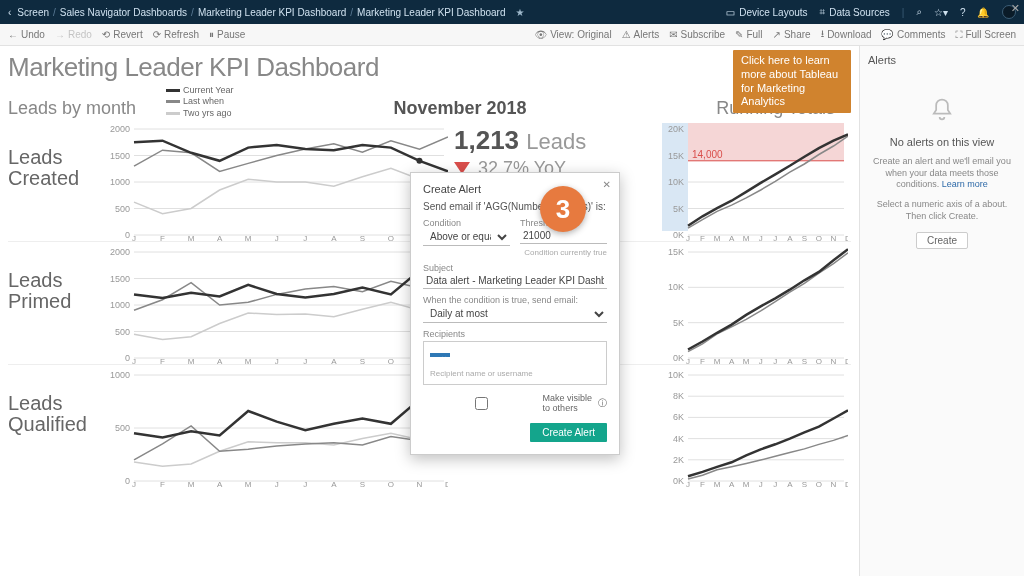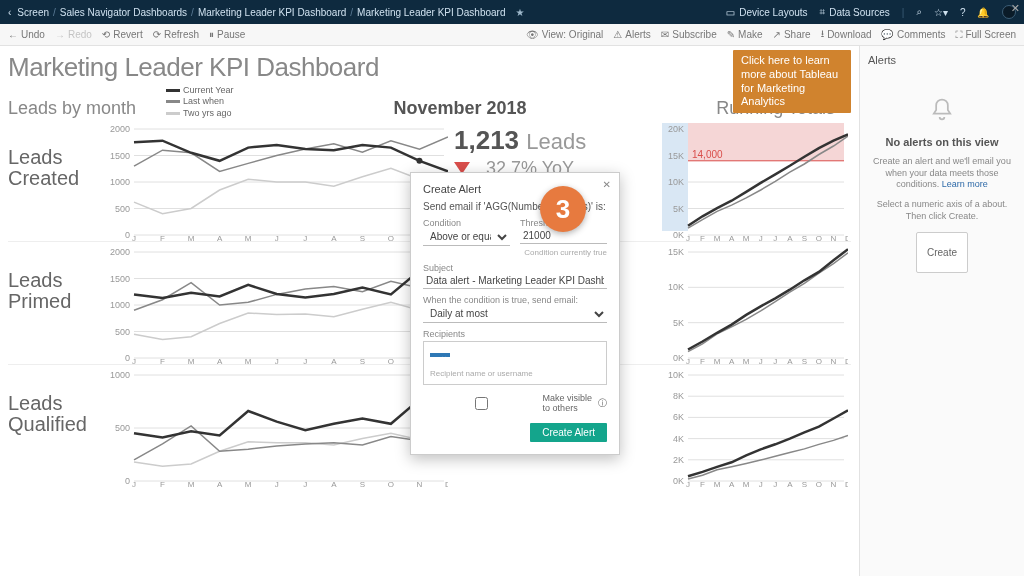--- a/index.html
+++ b/index.html
@@ -28,44 +28,44 @@
   
   .subbar{height:22px;background:#f7f7f7;border-bottom:1px solid #e2e2e2;display:flex;align-items:center;font-size:10px;color:#777;padding:0 8px;gap:10px}
   .subbar .sub-right{margin-left:auto;display:flex;gap:10px;align-items:center}
   .sub-item{display:inline-flex;align-items:center;gap:3px;color:#777}
   
   .stage{display:flex;height:530px}
   .dash{flex:1;position:relative;padding:4px 8px 0 8px;overflow:hidden}
   .alerts-panel{width:165px;border-left:1px solid #e2e2e2;background:#fafafa;padding:8px;font-size:10px;color:#666;display:flex;flex-direction:column;align-items:center;text-align:center}
   .alerts-title{font-size:11px;color:#555;align-self:flex-start;margin-bottom:12px}
   .bell{width:28px;height:28px;margin:18px 0 8px}
-  .alerts-panel h4{margin:4px 0;font-size:11px;font-weight:700;color:#555}
+  .alerts-panel h4{margin:4px 0;font-size:11px;font-weight:400;color:#555}
   .alerts-panel p{font-size:9px;color:#888;margin:4px 0;line-height:1.3}
   .alerts-panel a{color:var(--link);text-decoration:none}
-  .btn-create{margin-top:6px;font-size:10px;padding:14px 10px;border:1px solid #ccc;border-radius:2px;background:#fff;color:#666}
+  .btn-create{margin-top:6px;font-size:10px;padding:2px 10px;border:1px solid #ccc;border-radius:2px;background:#fff;color:#666}
   
   h1.title{margin:2px 0 0 0;font-size:26px;font-weight:400;color:#888;letter-spacing:-.5px}
   .orange-btn{position:absolute;top:4px;right:8px;background:var(--orange);color:#fff;font-size:11px;padding:4px 8px;width:118px;text-align:left;line-height:1.25;border-radius:1px}
   .sections-head{display:flex;align-items:flex-end;margin-top:2px}
   .leads-head{font-size:18px;color:#888;font-weight:400;width:150px}
   .legend{font-size:9px;color:#666;margin-left:8px;line-height:1.25}
   .legend .sw{display:inline-block;width:14px;height:3px;margin-right:3px;vertical-align:middle}
   .month-lbl{font-size:18px;color:#555;font-weight:600;margin-left:160px}
   .running-lbl{font-size:18px;color:#888;font-weight:400;margin-left:auto;margin-right:16px}
   .rows{display:flex;flex-direction:column}
   .row{display:flex;align-items:stretch;border-top:1px solid #eee}
   .row:first-child{border-top:none}
   .row-lbl{width:90px;font-size:20px;color:#666;font-weight:400;line-height:1.05;padding:28px 0 0 0}
   .chart{position:relative}
   .chart.big{width:350px;height:122px}
   .chart.small{width:190px;height:122px}
   .kpi{width:210px;padding:6px 0 0 6px}
   .kpi .big{font-size:26px;color:#555;font-weight:600}
   .kpi .big .unit{font-size:22px;color:#999;font-weight:400}
-  .kpi .line{font-size:18px;color:#999;display:flex;align-items:center;gap:16px;margin-top:2px}
+  .kpi .line{font-size:18px;color:#999;display:flex;align-items:center;gap:8px;margin-top:2px}
   .tri{width:0;height:0;border-left:8px solid transparent;border-right:8px solid transparent}
   .tri.up{border-bottom:12px solid #888}
   .tri.down{border-top:12px solid var(--red)}
   .gridln{stroke:var(--grid);stroke-width:1}
   .ser-cy{stroke:#333;stroke-width:2.5;fill:none}
   .ser-ly{stroke:#888;stroke-width:1.5;fill:none}
   .ser-2y{stroke:#ccc;stroke-width:1.5;fill:none}
   .ser-cy-run{stroke:#333;stroke-width:2.5;fill:none}
   .ser-ly-run{stroke:#888;stroke-width:1.5;fill:none}
   .hl-band{fill:#d9e7f4}
@@ -120,21 +120,21 @@
 <div class="subbar">
   <span class="sub-item">← <span>Undo</span></span>
   <span class="sub-item" style="opacity:.4">→ <span>Redo</span></span>
   <span class="sub-item">⟲ <span>Revert</span></span>
   <span class="sub-item">⟳ <span>Refresh</span></span>
   <span class="sub-item">⏸ <span>Pause</span></span>
   <div class="sub-right">
     <span class="sub-item">👁 <span>View: Original</span></span>
     <span class="sub-item">⚠ <span>Alerts</span></span>
     <span class="sub-item">✉ <span>Subscribe</span></span>
-    <span class="sub-item">✎ <span>Make</span></span>
+    <span class="sub-item">✎ <span>Full</span></span>
     <span class="sub-item">↗ <span>Share</span></span>
     <span class="sub-item">⭳ <span>Download</span></span>
     <span class="sub-item">💬 <span>Comments</span></span>
     <span class="sub-item">⛶ <span>Full Screen</span></span>
   </div>
 </div>
 
 <div class="stage">
   <div class="dash">
     <h1 class="title">Marketing Leader KPI Dashboard</h1>

